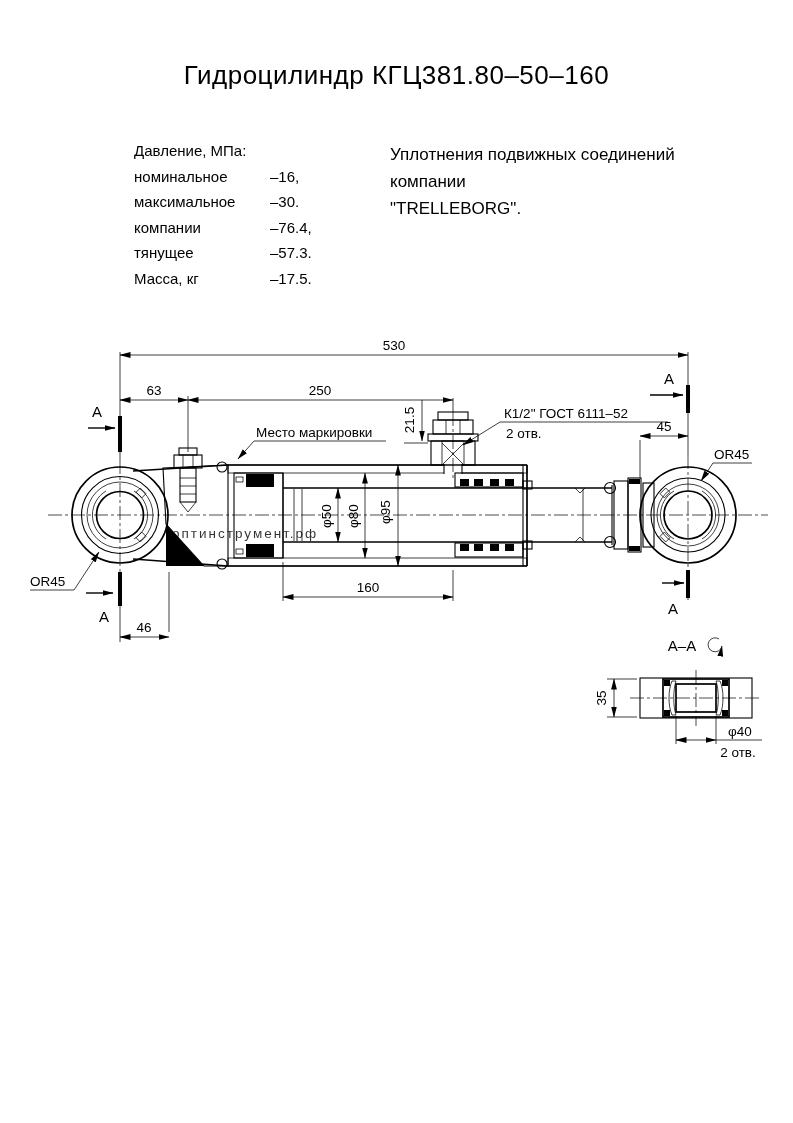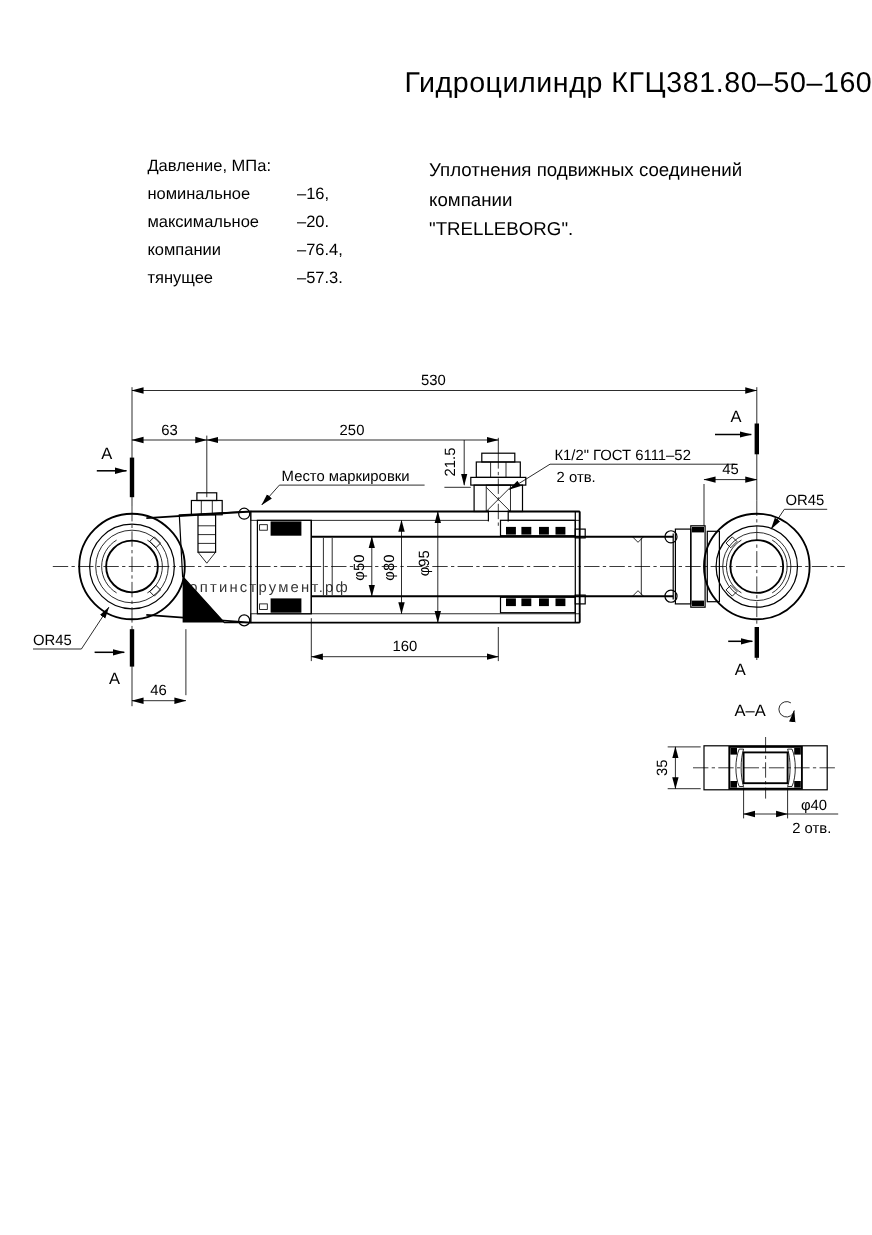--- a/index.html
+++ b/index.html
@@ -2,21 +2,21 @@
 <html><head>
 <meta charset="utf-8">
 <style>
   html,body{margin:0;padding:0;background:#888;}
   .page{
     position:relative;width:793px;height:1123px;background:#ffffff;
     margin:0 auto;overflow:hidden;
     font-family:"Liberation Sans",sans-serif;color:#000;
   }
   .title{
-    position:absolute;left:0;top:60px;width:100%;text-align:right;
+    position:absolute;left:0;top:60px;width:100%;text-align:center;
     font-size:26px;letter-spacing:0.5px;white-space:nowrap;
   }
   .specs{position:absolute;left:122px;top:138px;font-size:15px;}
   .spec-row{display:flex;height:25.5px;align-items:center;margin-left:12px;}
   .spec-row .lbl{width:136px;}
   .spec-row .val{width:70px;}
   .seal-note{position:absolute;left:390px;top:141px;font-size:17px;line-height:27px;width:310px;}
   .application{position:absolute;left:95px;top:891px;font-size:14.5px;}
   svg{position:absolute;left:0;top:0;}
   svg text{font-family:"Liberation Sans",sans-serif;fill:#000;font-size:13.5px;}
@@ -41,29 +41,33 @@
     <div class="spec-row">
         <span class="lbl">Давление, МПа:</span>
         <span class="val"></span>
       </div>
     <div class="spec-row">
         <span class="lbl">номинальное</span>
         <span class="val">–16,</span>
       </div>
     <div class="spec-row">
         <span class="lbl">максимальное</span>
-        <span class="val">–20.</span>
+        <span class="val">–30.</span>
       </div>
     <div class="spec-row">
         <span class="lbl">компании</span>
         <span class="val">–76.4,</span>
       </div>
     <div class="spec-row">
         <span class="lbl">тянущее</span>
         <span class="val">–57.3.</span>
+      </div>
+    <div class="spec-row">
+        <span class="lbl">Масса, кг</span>
+        <span class="val">–17.5.</span>
       </div>
   </div>
 
   <div class="seal-note">
     <div>Уплотнения подвижных соединений компании</div>
     <div>"TRELLEBORG".</div>
   </div>
 
 
   <svg width="793" height="1123" viewBox="0 0 793 1123">

